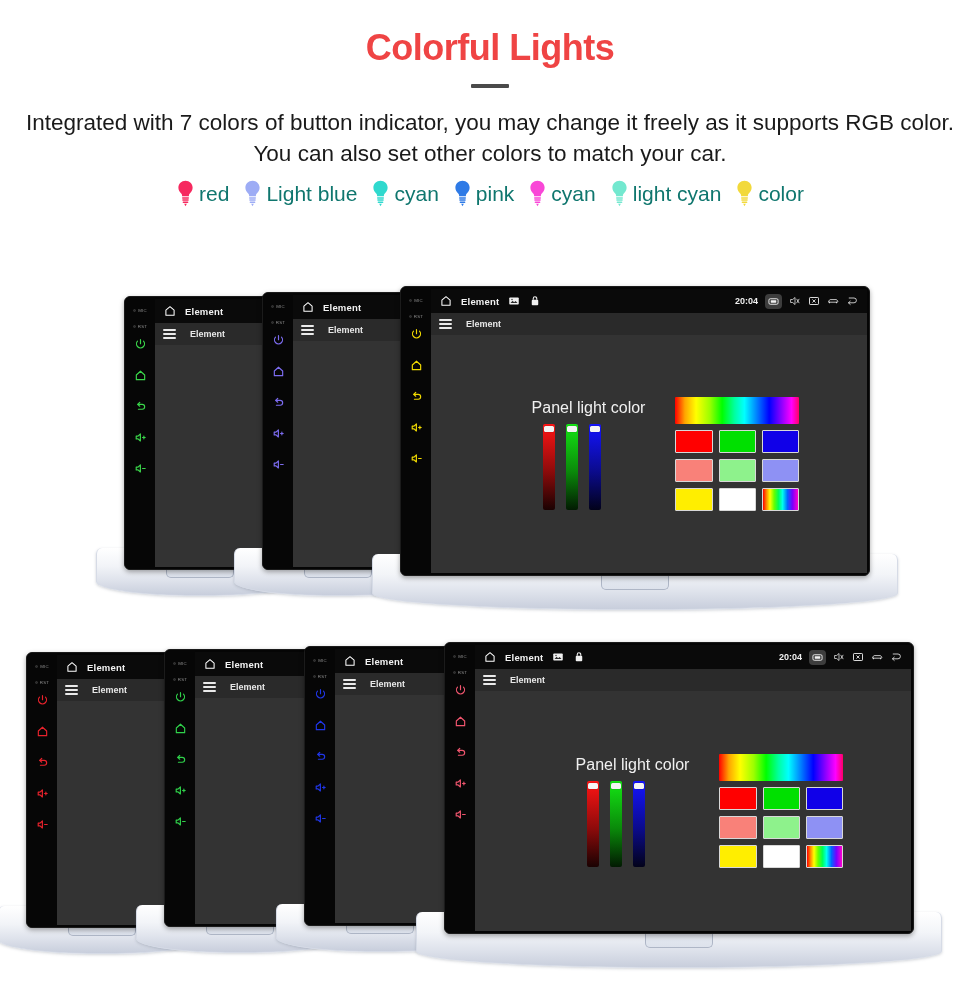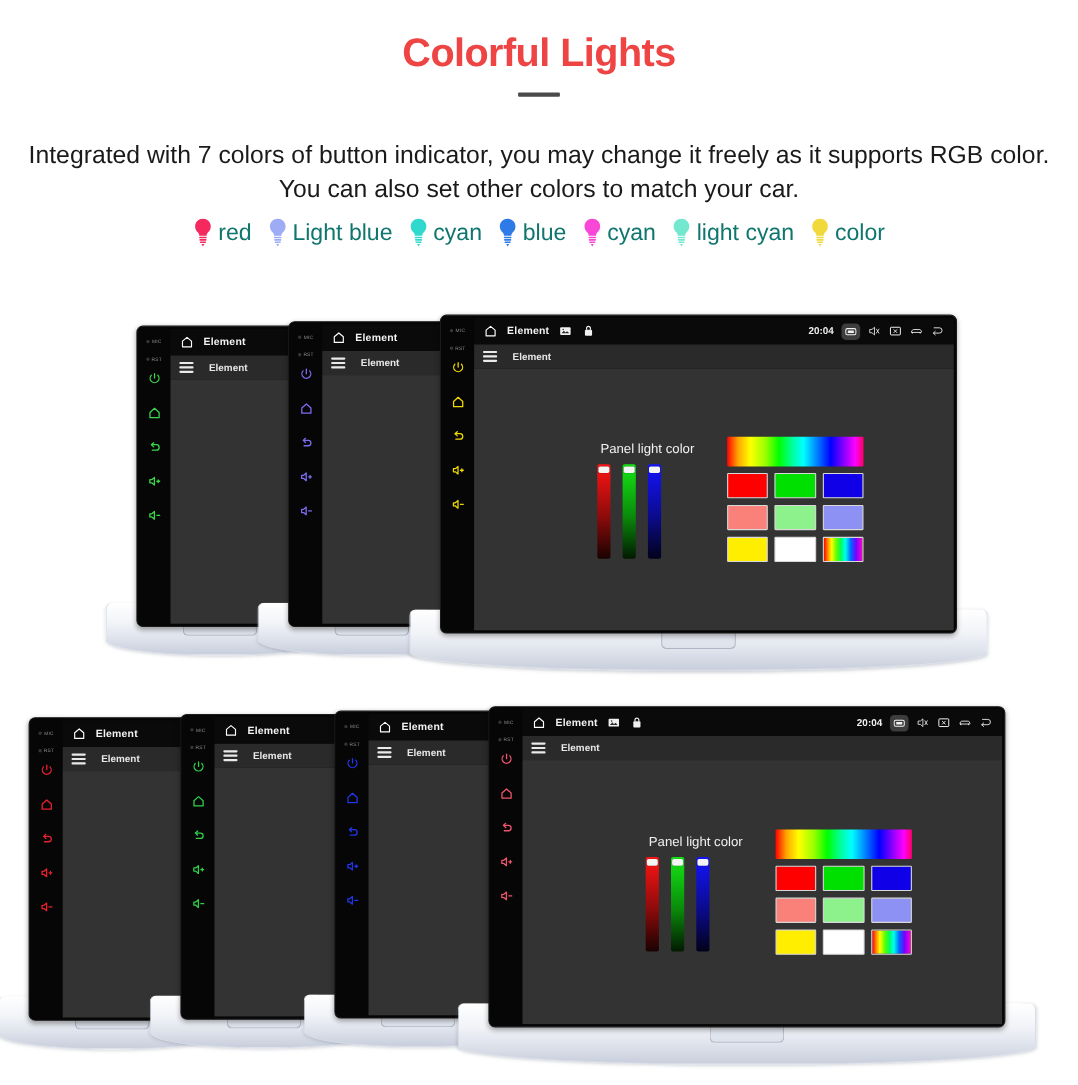--- a/index.html
+++ b/index.html
@@ -22,21 +22,21 @@
     line-height: 44px;
   }
   .rule-wrap { display:flex; justify-content:center; margin-top: 14px; }
   .rule { width: 38px; height: 4px; background: #4a4a4a; border-radius:1px; }
 
   .subtitle {
     text-align:center;
     font-size: 22.5px;
     color: #1a1a1a;
     line-height: 31px;
-    margin-top: 37px;
+    margin-top: 19px;
     padding: 0 24px;
     font-weight: 400;
   }
 
   
   .legend {
     display:flex;
     justify-content:center;
     align-items:center;
     gap: 14px;
@@ -115,21 +115,21 @@
   }
   .hamburger { width:13px; display:flex; flex-direction:column; gap:2.4px; }
   .hamburger i { display:block; height:1.9px; background:#eaeaea; border-radius:1px; }
   .appbar-title { font-size:9px; color:#e8e8e8; font-weight:600; }
 
   .content { position:absolute; left:0; right:0; top:46px; bottom:0; background:#333333; }
 
   
   .panel { position:absolute; inset:0; display:flex; align-items:center; justify-content:center; gap: 30px; }
   .sliders-wrap { display:flex; flex-direction:column; align-items:center; }
-  .panel-label { font-size:12px; color:#f0f0f0; margin-bottom:7px; white-space:nowrap;margin-left:33px; }
+  .panel-label { font-size:16px; color:#f0f0f0; margin-bottom:7px; white-space:nowrap;margin-left:33px; }
   .sliders { display:flex; gap: 11px; }
   .slider { position:relative; width:12px; height:86px; border-radius:2px; }
   .slider.r { background: linear-gradient(180deg,#ff1414 0%, #8d0b0b 55%, #1a0202 100%); }
   .slider.g { background: linear-gradient(180deg,#14e614 0%, #0a8a0a 55%, #021a02 100%); }
   .slider.b { background: linear-gradient(180deg,#1414ff 0%, #0b0b8d 55%, #02021a 100%); }
   .thumb { position:absolute; left:1px; right:1px; top:2px; height:6px; background:#f4f4f4; border-radius:1.5px; box-shadow:0 0 1px rgba(0,0,0,.6); }
 
   .swatches { display:flex; flex-direction:column; gap:6px; }
   .rainbow-bar {
     width: 124px; height: 27px; border-radius:1px;
@@ -198,21 +198,21 @@
       <div class="legend-item">
         <span>
           <svg class="bulb" viewBox="0 0 24 34" xmlns="http://www.w3.org/2000/svg">
             <path d="M12 1C6.9 1 3 4.9 3 9.8c0 3.5 1.9 5.4 3.3 7 .9 1 1.4 1.7 1.4 2.6v1.1h8.6v-1.1c0-.9.5-1.6 1.4-2.6 1.4-1.6 3.3-3.5 3.3-7C21 4.9 17.1 1 12 1z" fill="#2e7ae6"></path>
             <rect x="7.6" y="21.6" width="8.8" height="1.9" rx=".9" fill="#2e7ae6"></rect>
             <rect x="7.8" y="24.4" width="8.4" height="1.8" rx=".9" fill="#2e7ae6"></rect>
             <rect x="8.4" y="27.2" width="7.2" height="1.8" rx=".9" fill="#2e7ae6"></rect>
             <path d="M10.3 30h3.4l-1.7 3z" fill="#2e7ae6"></path>
           </svg>
         </span>
-        <span class="legend-label">blue</span>
+        <span class="legend-label">pink</span>
       </div>
       <div class="legend-item">
         <span>
           <svg class="bulb" viewBox="0 0 24 34" xmlns="http://www.w3.org/2000/svg">
             <path d="M12 1C6.9 1 3 4.9 3 9.8c0 3.5 1.9 5.4 3.3 7 .9 1 1.4 1.7 1.4 2.6v1.1h8.6v-1.1c0-.9.5-1.6 1.4-2.6 1.4-1.6 3.3-3.5 3.3-7C21 4.9 17.1 1 12 1z" fill="#f947d7"></path>
             <rect x="7.6" y="21.6" width="8.8" height="1.9" rx=".9" fill="#f947d7"></rect>
             <rect x="7.8" y="24.4" width="8.4" height="1.8" rx=".9" fill="#f947d7"></rect>
             <rect x="8.4" y="27.2" width="7.2" height="1.8" rx=".9" fill="#f947d7"></rect>
             <path d="M10.3 30h3.4l-1.7 3z" fill="#f947d7"></path>
           </svg>

